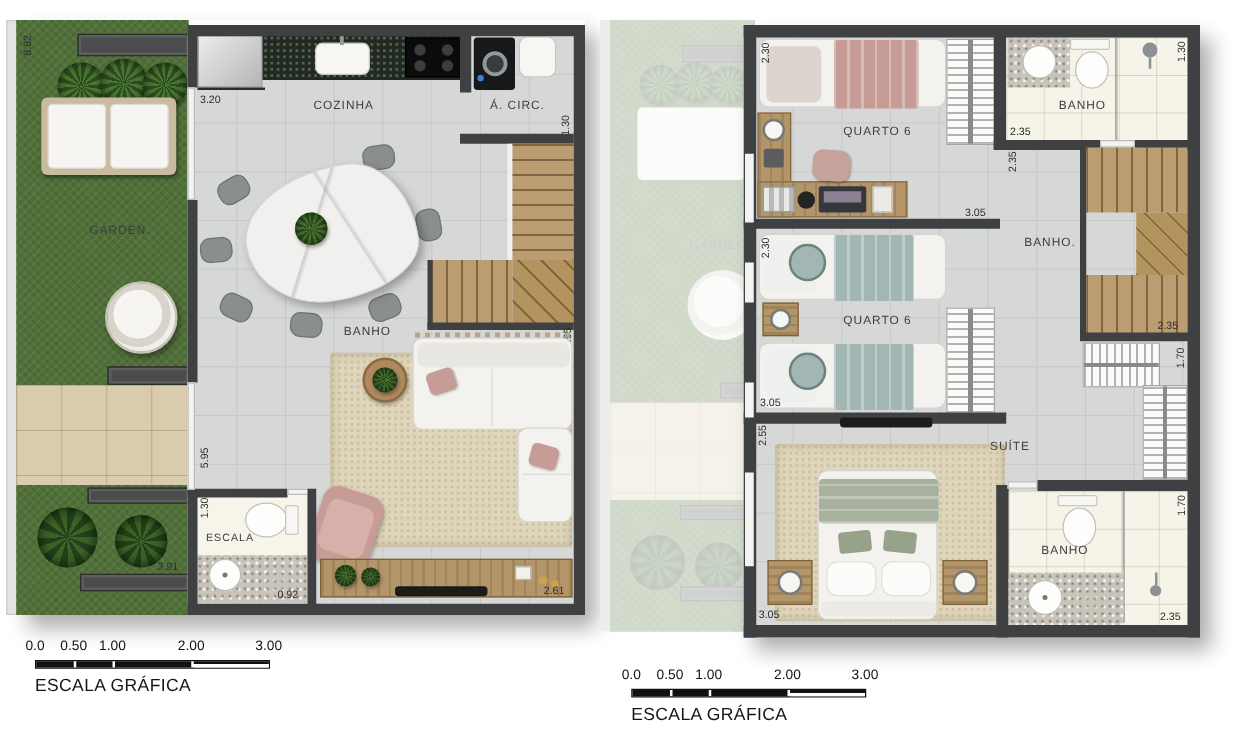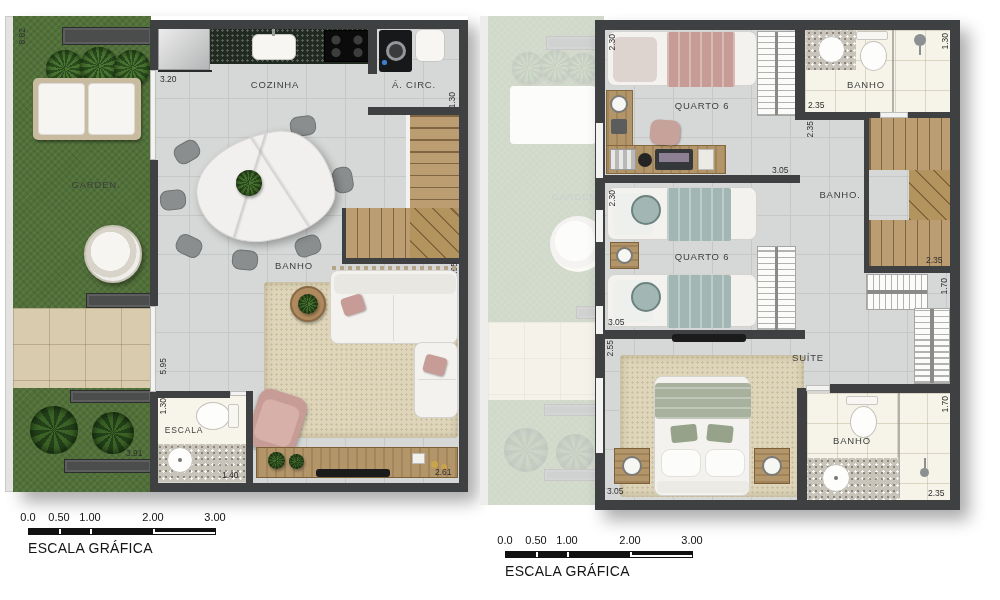--- a/index.html
+++ b/index.html
@@ -157,21 +157,21 @@
   <div class="abs granite-gray" style="left:157px;top:444px;width:89px;height:38px;"></div>
   <div class="abs toilet-bowl" style="left:196px;top:402px;width:34px;height:28px;"></div>
   <div class="abs white-item" style="left:228px;top:404px;width:11px;height:24px;border-radius:2px;"></div>
   <div class="abs label" style="left:158px;top:426px;width:52px;font-size:8.5px;">ESCALA</div>
   <div class="abs sink-round" style="left:167px;top:447px;width:26px;height:26px;"></div>
   <div class="abs" style="left:178px;top:458px;width:4px;height:4px;background:#77756f;border-radius:50%;"></div>
   <div class="abs wall" style="left:150px;top:391px;width:80px;height:7px;"></div>
   <div class="abs door" style="left:230px;top:391px;width:22px;height:5px;"></div>
   <div class="abs wall" style="left:246px;top:391px;width:7px;height:94px;"></div>
   <div class="abs vdim" style="left:159px;top:398px;">1.30</div>
-  <div class="abs dim" style="left:222px;top:471px;">1.40</div>
+  <div class="abs dim" style="left:222px;top:471px;">0.92</div>
   <div class="abs vdim" style="left:159px;top:358px;">5.95</div>
 
   <div class="abs wood" style="left:256px;top:447px;width:202px;height:31px;border:1px solid #7d6038;box-sizing:border-box;"></div>
   <div class="abs plant" style="left:268px;top:452px;width:17px;height:17px;"></div>
   <div class="abs plant" style="left:289px;top:454px;width:15px;height:15px;"></div>
   <div class="abs" style="left:412px;top:453px;width:13px;height:11px;background:#f2f0ea;border:1px solid #bbb;box-sizing:border-box;"></div>
   <div class="abs" style="left:431px;top:461px;width:7px;height:7px;background:#c9a44c;border-radius:50%;"></div>
   <div class="abs" style="left:441px;top:464px;width:6px;height:6px;background:#c9a44c;border-radius:50%;"></div>
   <div class="abs" style="left:316px;top:469px;width:74px;height:8px;background:#1b1b1b;border-radius:3px;"></div>
   <div class="abs dim" style="left:435px;top:468px;">2.61</div>

